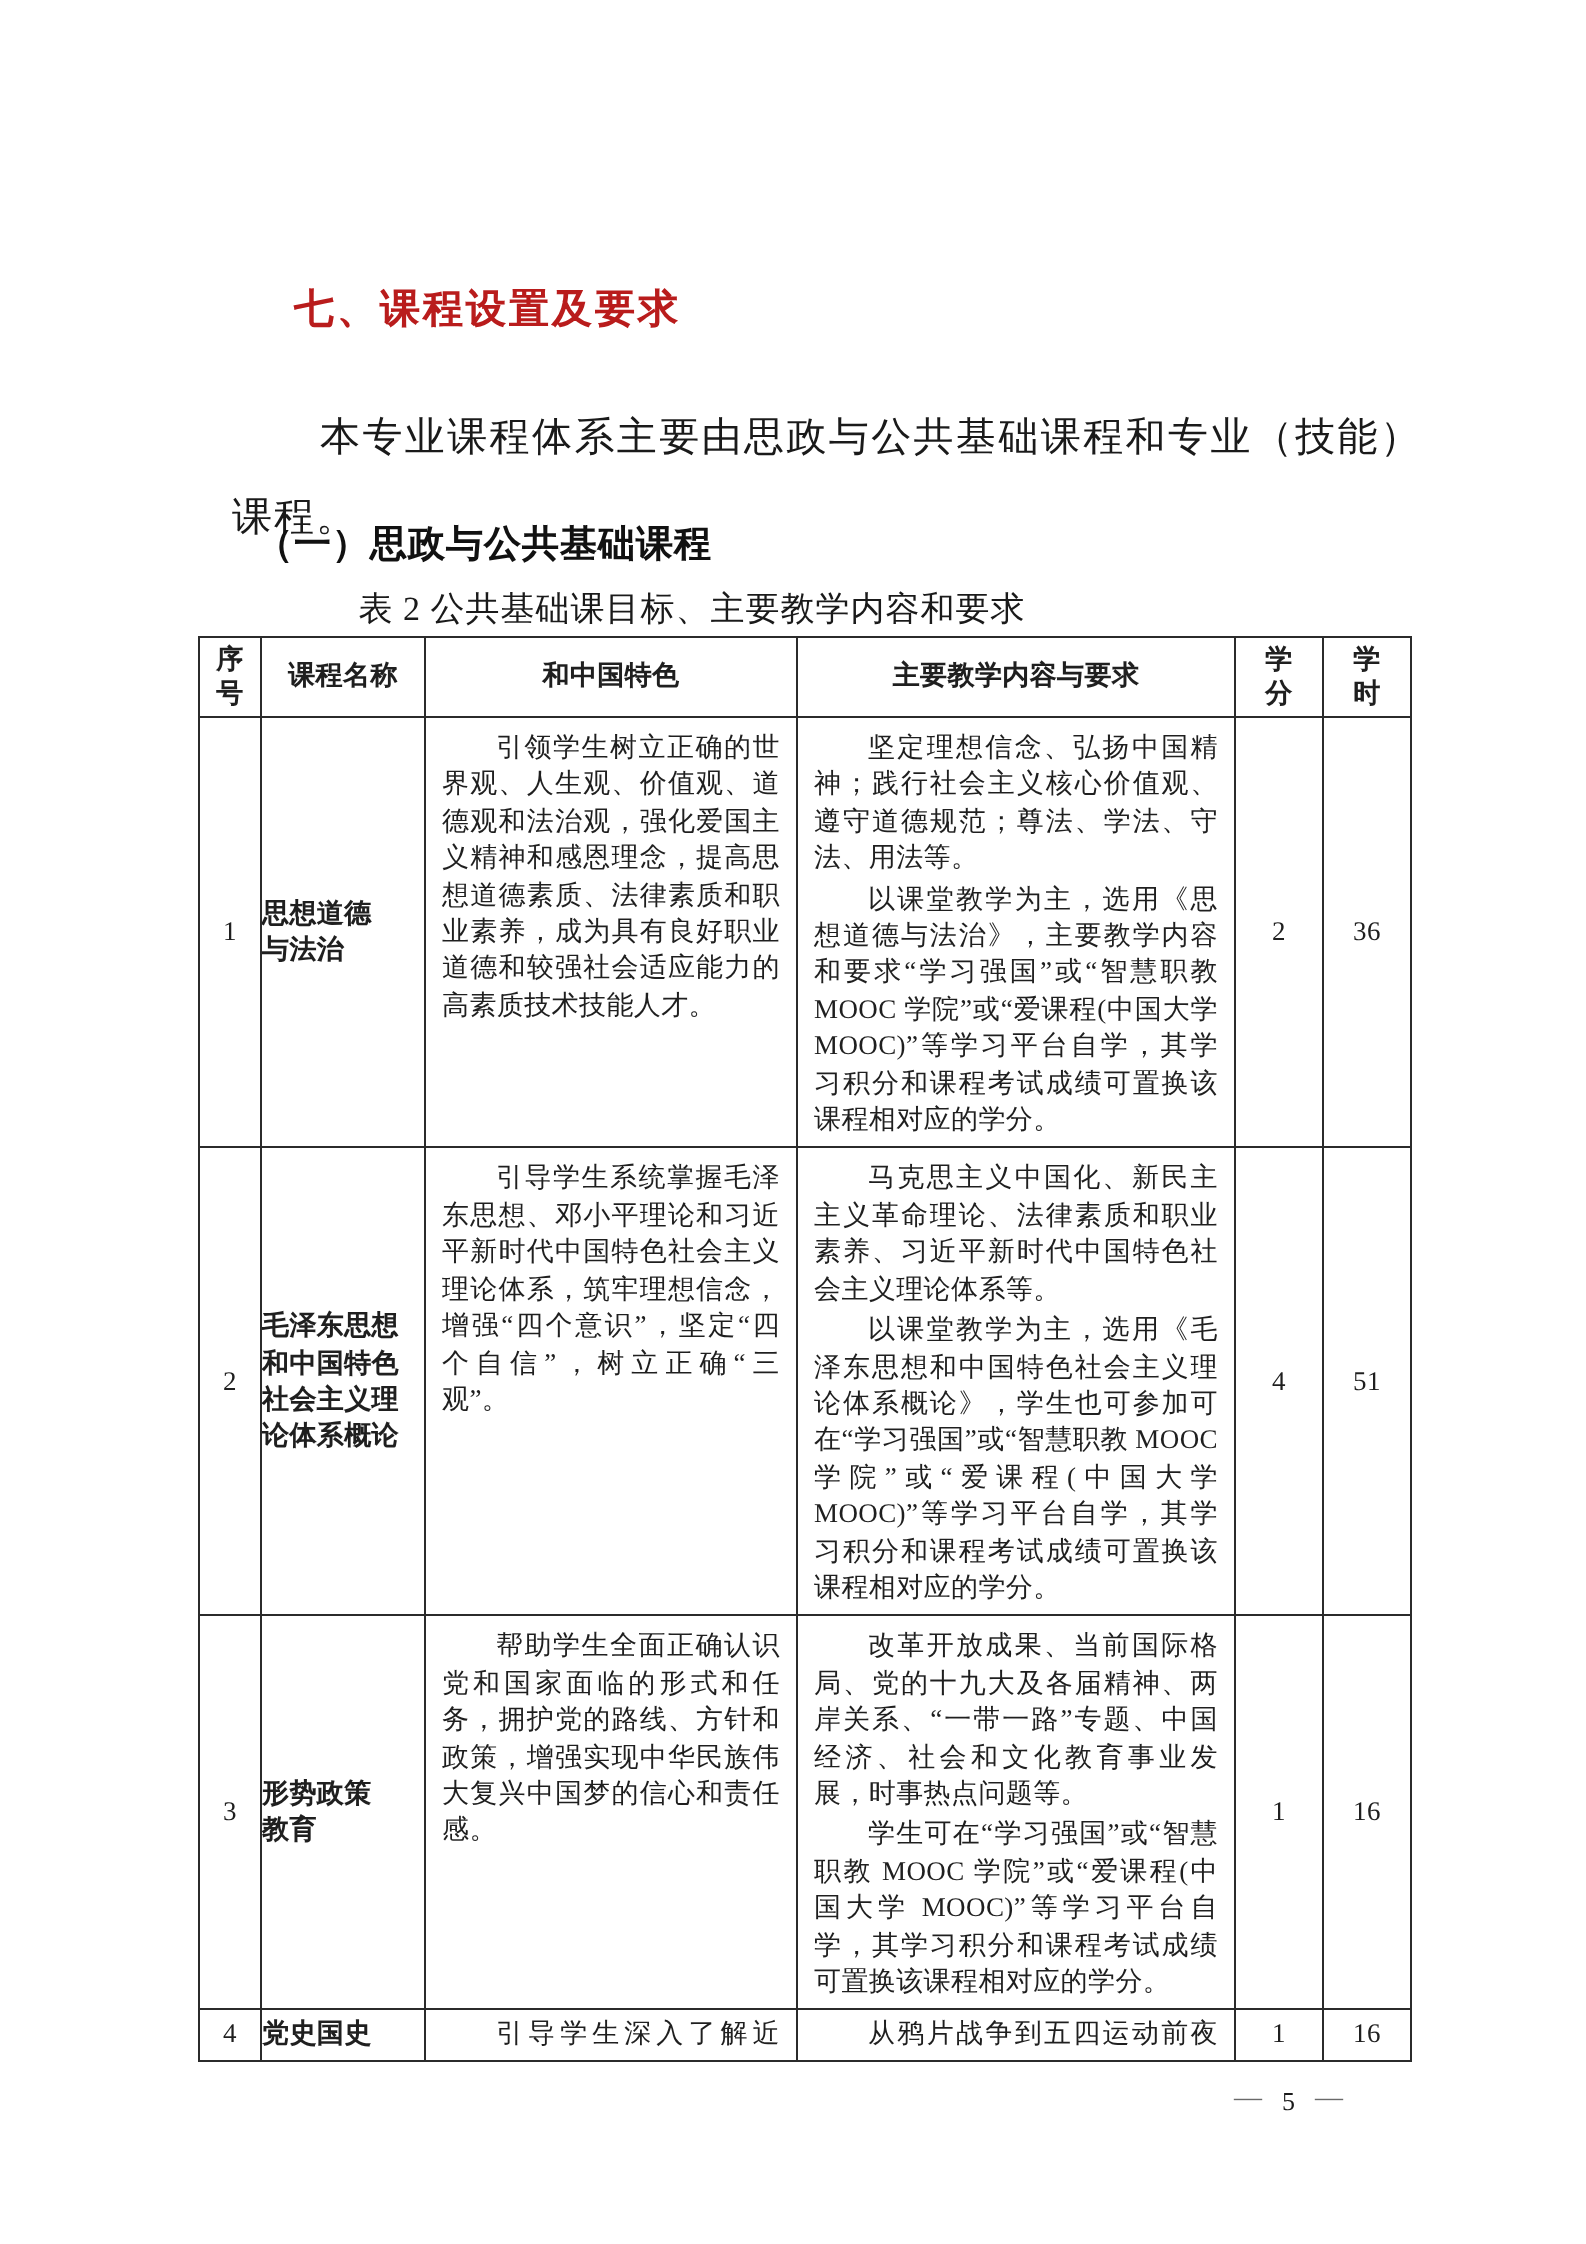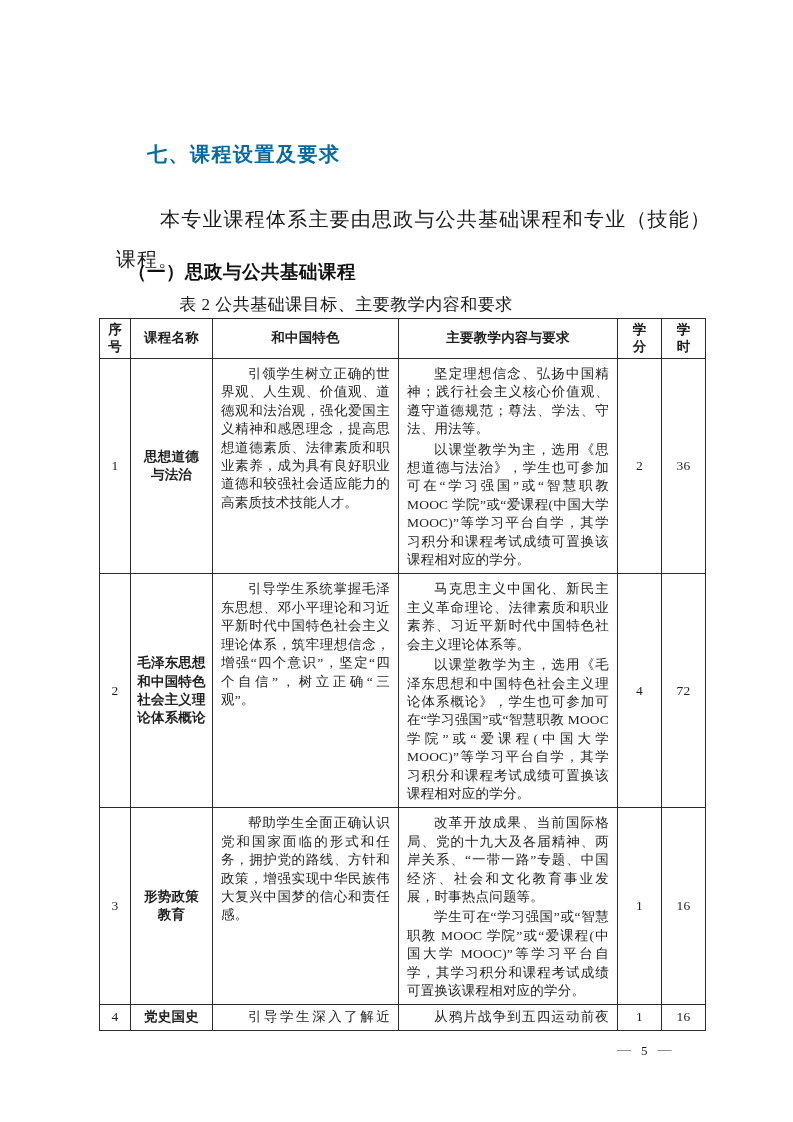--- a/index.html
+++ b/index.html
@@ -17,21 +17,21 @@
     background: #ffffff;
   }
   .main-heading {
     position: absolute;
     left: 147px; top: 141px;
     margin: 0;
     font-family: "Liberation Sans", "DejaVu Sans", sans-serif;
     font-size: 20px;
     font-weight: bold;
     letter-spacing: 1.5px;
-    color: #0369a1;
+    color: #b91c1c;
   }
   .intro {
     position: absolute;
     left: 100px; top: 183px;
     width: 595px;
     margin: 16px;
     font-size: 20px;
     letter-spacing: 1px;
     line-height: 40px;
     text-align: justify;
@@ -82,21 +82,21 @@
   }
   tr.row-1 { height: 202px; }
   tr.row-2 { height: 221px; }
   tr.row-3 { height: 185px; }
   tr.row-4 { height: 20px; }
   td.c-no, td.c-credit, td.c-hours {
     text-align: center;
     vertical-align: middle;
   }
   td.c-name {
-    text-align: center;
+    text-align: left;
     vertical-align: middle;
     font-weight: bold;
     white-space: pre-line;
   }
   td.c-goal, td.c-content {
     vertical-align: top;
     padding: 4px 6px 2px 6px;
   }
   td.c-goal p, td.c-content p {
     margin: 2px;
@@ -166,40 +166,40 @@
     <tbody>
       <tr class="row-1">
         <td class="c-no">1</td>
         <td class="c-name">思想道德
 与法治</td>
         <td class="c-goal">
           <p>引领学生树立正确的世界观、人生观、价值观、道德观和法治观，强化爱国主义精神和感恩理念，提高思想道德素质、法律素质和职业素养，成为具有良好职业道德和较强社会适应能力的高素质技术技能人才。</p>
         </td>
         <td class="c-content">
           <p>坚定理想信念、弘扬中国精神；践行社会主义核心价值观、遵守道德规范；尊法、学法、守法、用法等。</p>
-          <p>以课堂教学为主，选用《思想道德与法治》，学生也可参加可在“学习强国”或“智慧职教 MOOC 学院”或“爱课程(中国大学 MOOC)”等学习平台自学，其学习积分和课程考试成绩可置换该课程相对应的学分。</p>
+          <p>以课堂教学为主，选用《思想道德与法治》，主要教学内容和要求“学习强国”或“智慧职教 MOOC 学院”或“爱课程(中国大学 MOOC)”等学习平台自学，其学习积分和课程考试成绩可置换该课程相对应的学分。</p>
         </td>
         <td class="c-credit">2</td>
         <td class="c-hours">36</td>
       </tr>
       <tr class="row-2">
         <td class="c-no">2</td>
         <td class="c-name">毛泽东思想
 和中国特色
 社会主义理
 论体系概论</td>
         <td class="c-goal">
           <p>引导学生系统掌握毛泽东思想、邓小平理论和习近平新时代中国特色社会主义理论体系，筑牢理想信念，增强“四个意识”，坚定“四个自信”，树立正确“三观”。</p>
         </td>
         <td class="c-content">
           <p>马克思主义中国化、新民主主义革命理论、法律素质和职业素养、习近平新时代中国特色社会主义理论体系等。</p>
           <p>以课堂教学为主，选用《毛泽东思想和中国特色社会主义理论体系概论》，学生也可参加可在“学习强国”或“智慧职教 MOOC 学院”或“爱课程(中国大学 MOOC)”等学习平台自学，其学习积分和课程考试成绩可置换该课程相对应的学分。</p>
         </td>
         <td class="c-credit">4</td>
-        <td class="c-hours">72</td>
+        <td class="c-hours">51</td>
       </tr>
       <tr class="row-3">
         <td class="c-no">3</td>
         <td class="c-name">形势政策
 教育</td>
         <td class="c-goal">
           <p>帮助学生全面正确认识党和国家面临的形式和任务，拥护党的路线、方针和政策，增强实现中华民族伟大复兴中国梦的信心和责任感。</p>
         </td>
         <td class="c-content">
           <p>改革开放成果、当前国际格局、党的十九大及各届精神、两岸关系、“一带一路”专题、中国经济、社会和文化教育事业发展，时事热点问题等。</p>

